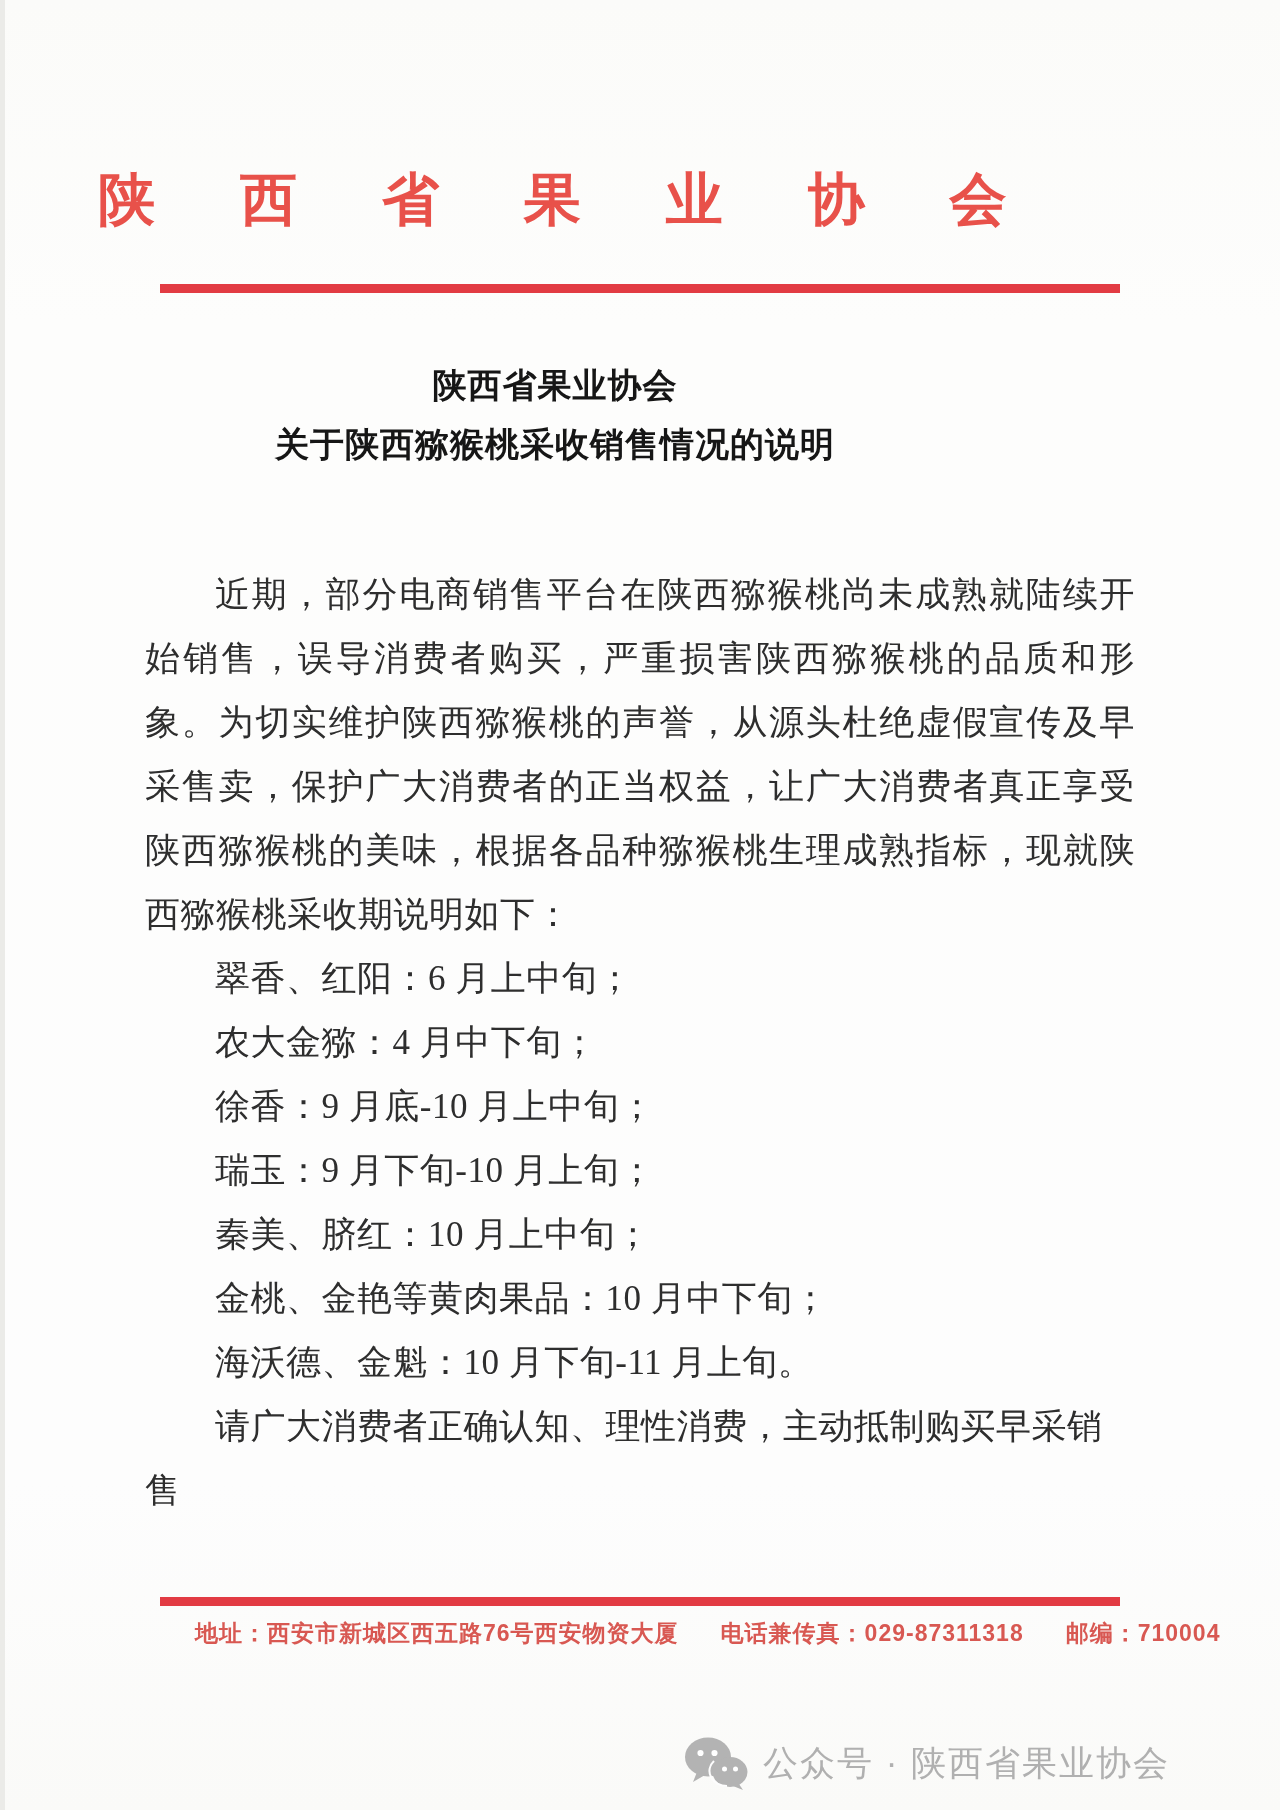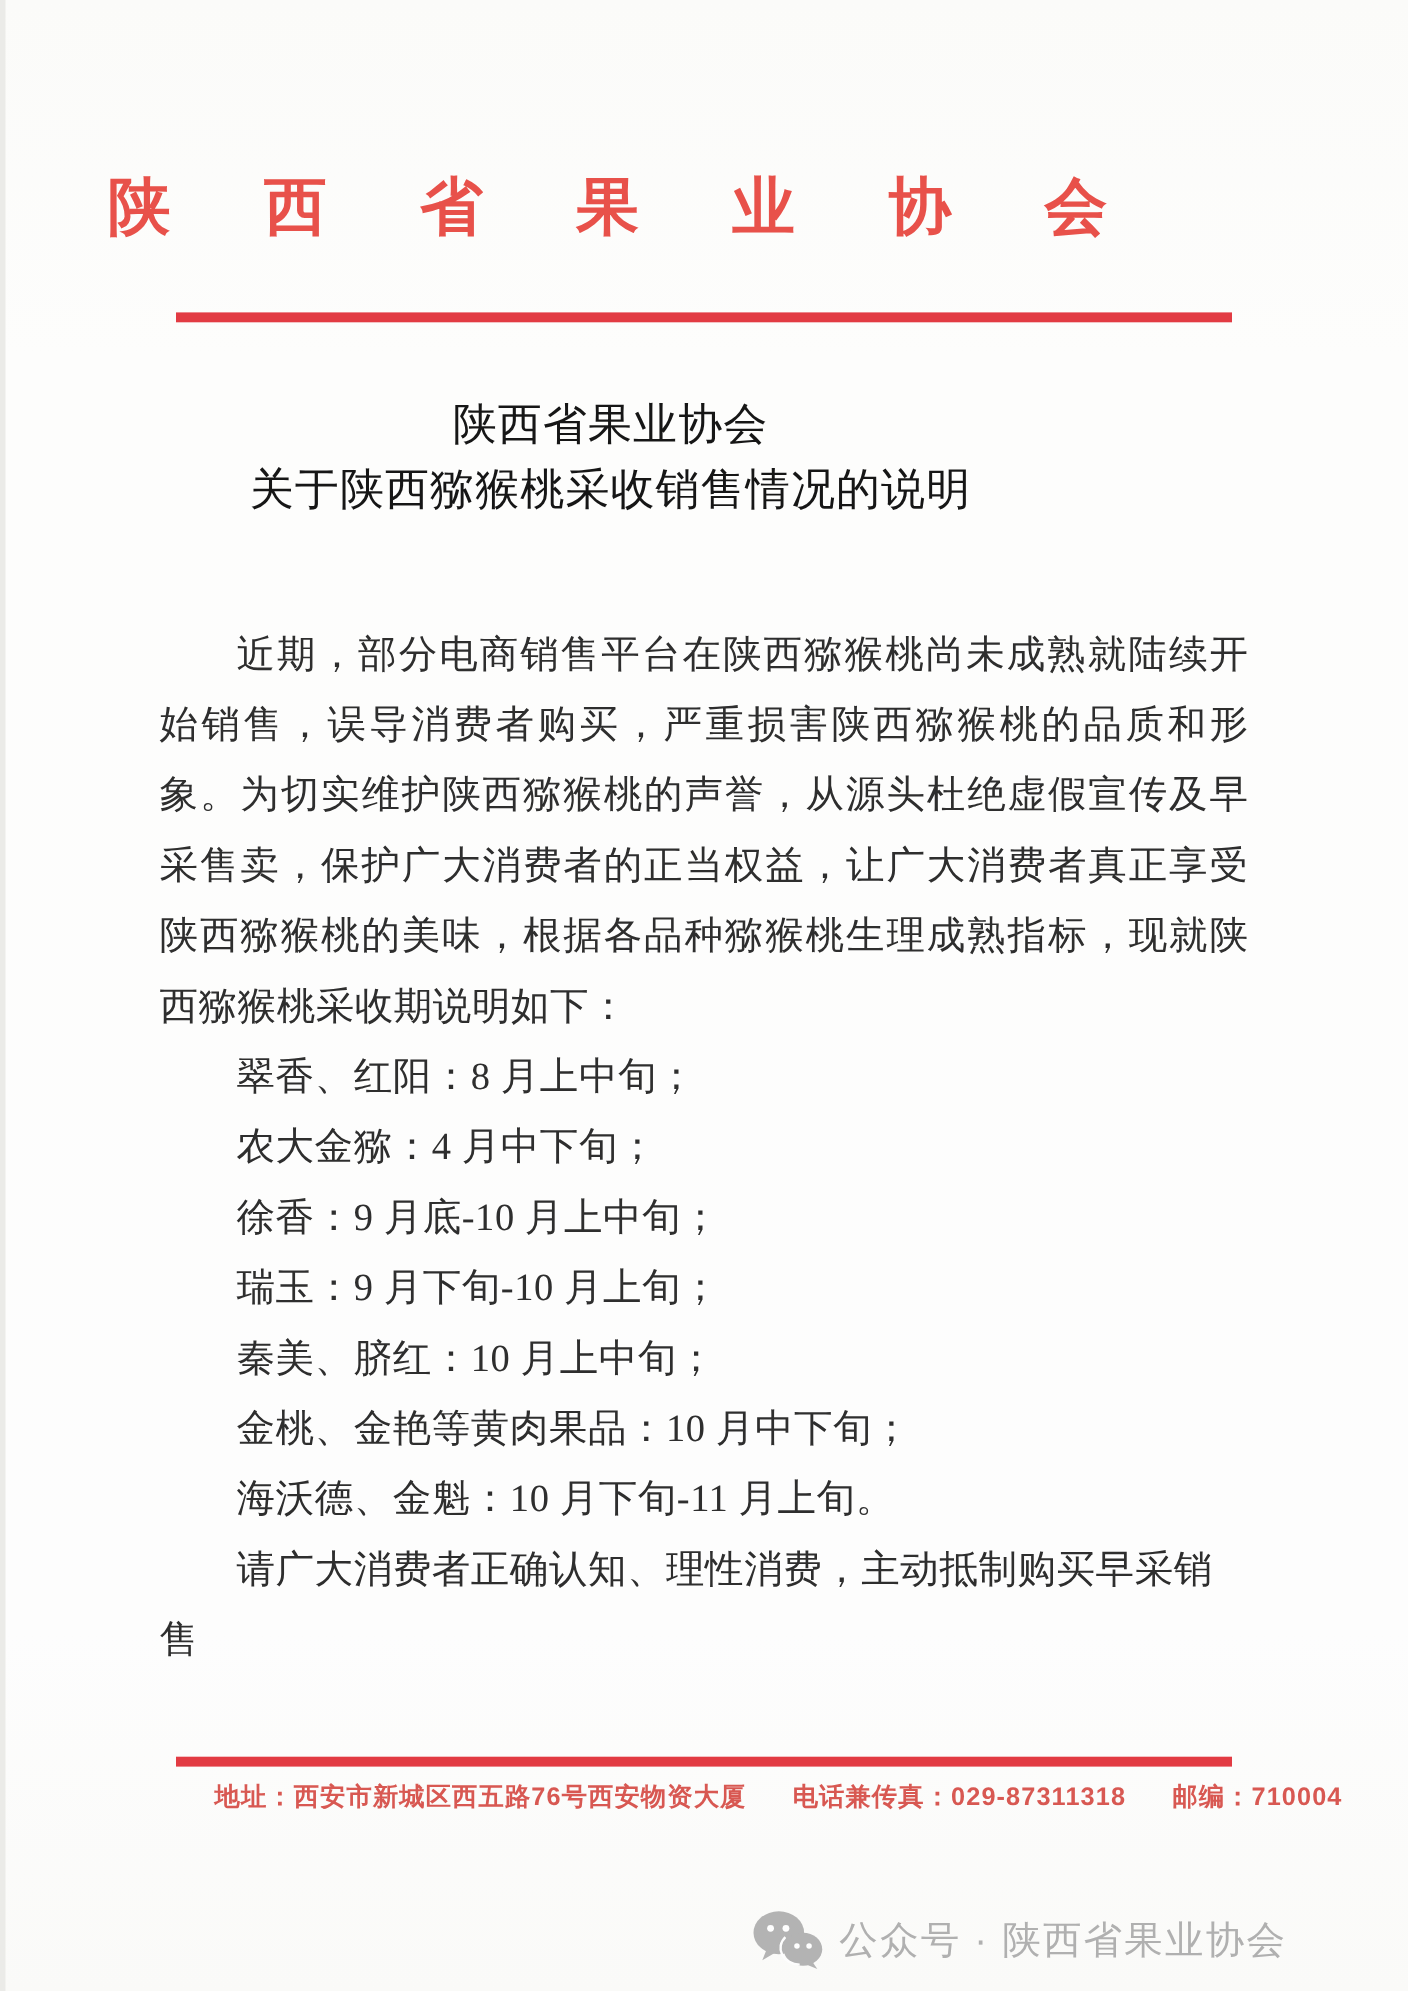--- a/index.html
+++ b/index.html
@@ -2,29 +2,29 @@
 <html><head>
 <meta charset="utf-8">
 <style>
   html,body{margin:0;padding:0;}
   body{width:1280px;height:1810px;background:#f4f4f2;font-family:"Liberation Serif","DejaVu Serif",serif;}
   .page{position:relative;width:1280px;height:1810px;overflow:hidden;
         background:linear-gradient(180deg,#fbfbf9 0%,#fdfdfc 18%,#fdfdfd 82%,#fafaf8 100%);}
   
   .scan-edge{position:absolute;left:0;top:0;width:5px;height:100%;background:#ebebe8;}
   
-  .letterhead{position:absolute;top:150px;left:0;width:1140px;text-align:center;
+  .letterhead{position:absolute;top:162px;left:0;width:1140px;text-align:center;
               font-size:57px;font-weight:bold;color:#e8514a;
               letter-spacing:0.62em;white-space:nowrap;}
   .rule{position:absolute;left:160px;width:960px;height:9px;background:#e23b43;}
   .rule-top{top:284px;}
   .rule-bottom{top:1597px;}
   
   .doc-title{position:absolute;top:356px;left:0;width:1110px;text-align:center;
-             font-size:40px;line-height:59px;font-weight:normal;color:#161616;letter-spacing:1px;}
+             font-size:34px;line-height:59px;font-weight:bold;color:#161616;letter-spacing:1px;}
   
   .body-text{position:absolute;top:563px;left:145px;width:990px;
              font-size:35px;line-height:64px;color:#2e2e2e;letter-spacing:0.5px;}
   .body-text p{margin:0;text-indent:2em;}
   .just{text-align:justify;text-justify:inter-ideograph;}
   
   .footer{position:absolute;top:1618px;left:195px;display:flex;gap:42px;white-space:nowrap;
           font-family:"Liberation Sans","DejaVu Sans",sans-serif;
           font-size:23px;font-weight:700;color:#d85852;letter-spacing:1px;align-items:center;}
   
@@ -43,21 +43,21 @@
 
   <div class="rule rule-top"></div>
 
   <div class="doc-title">
     <div>陕西省果业协会</div>
     <div>关于陕西猕猴桃采收销售情况的说明</div>
   </div>
 
   <div class="body-text">
     <p class="just">近期，部分电商销售平台在陕西猕猴桃尚未成熟就陆续开始销售，误导消费者购买，严重损害陕西猕猴桃的品质和形象。为切实维护陕西猕猴桃的声誉，从源头杜绝虚假宣传及早采售卖，保护广大消费者的正当权益，让广大消费者真正享受陕西猕猴桃的美味，根据各品种猕猴桃生理成熟指标，现就陕西猕猴桃采收期说明如下：</p>
-    <p>翠香、红阳：8 月上中旬；</p>
+    <p>翠香、红阳：6 月上中旬；</p>
     <p>农大金猕：4 月中下旬；</p>
     <p>徐香：9 月底-10 月上中旬；</p>
     <p>瑞玉：9 月下旬-10 月上旬；</p>
     <p>秦美、脐红：10 月上中旬；</p>
     <p>金桃、金艳等黄肉果品：10 月中下旬；</p>
     <p>海沃德、金魁：10 月下旬-11 月上旬。</p>
     <p>请广大消费者正确认知、理性消费，主动抵制购买早采销售</p>
   </div>
 
   <div class="rule rule-bottom"></div>

